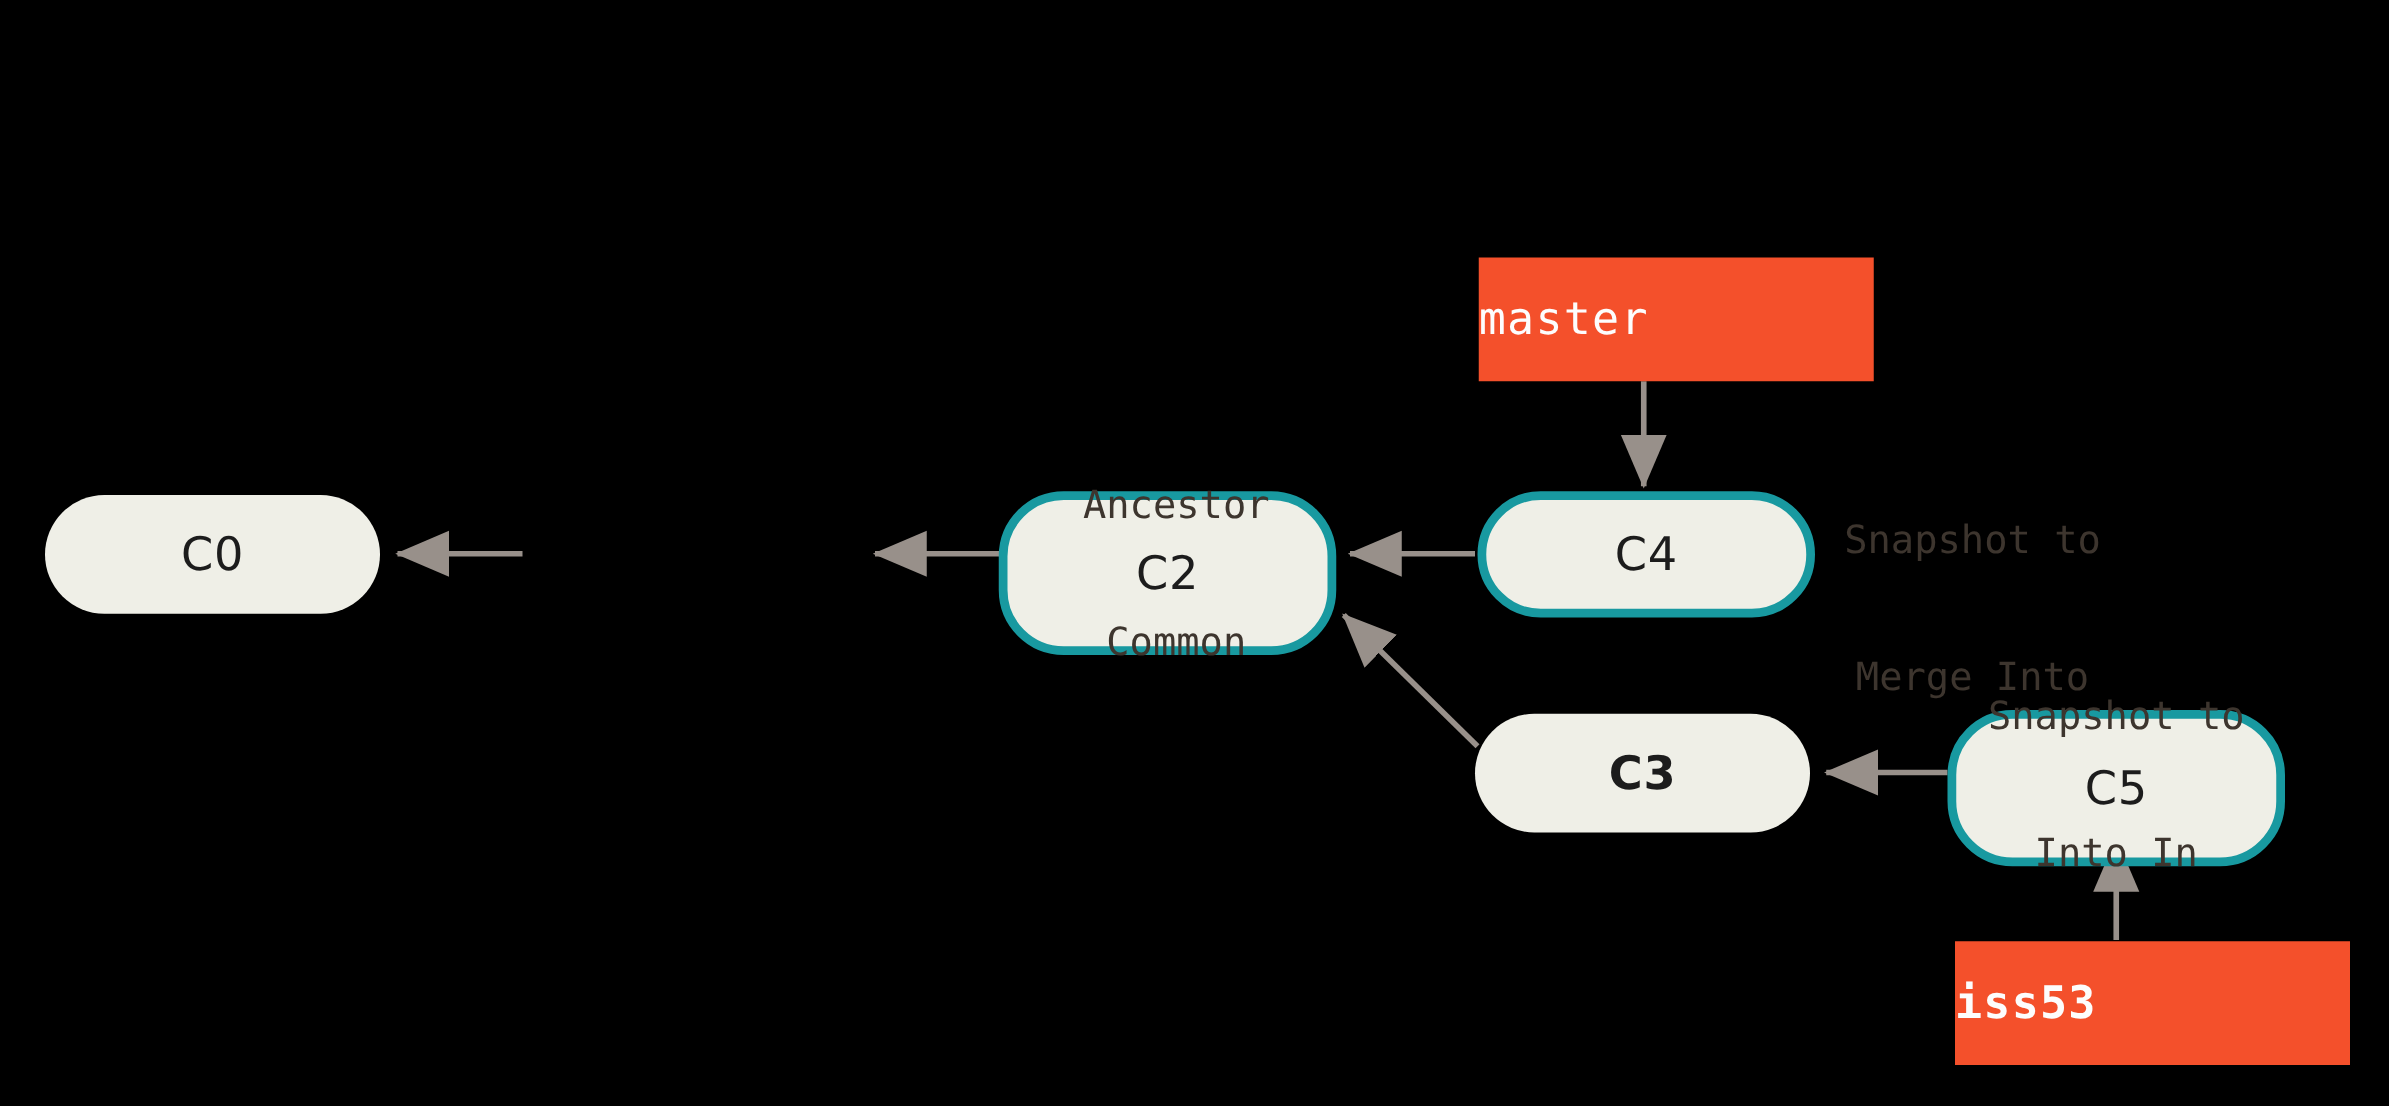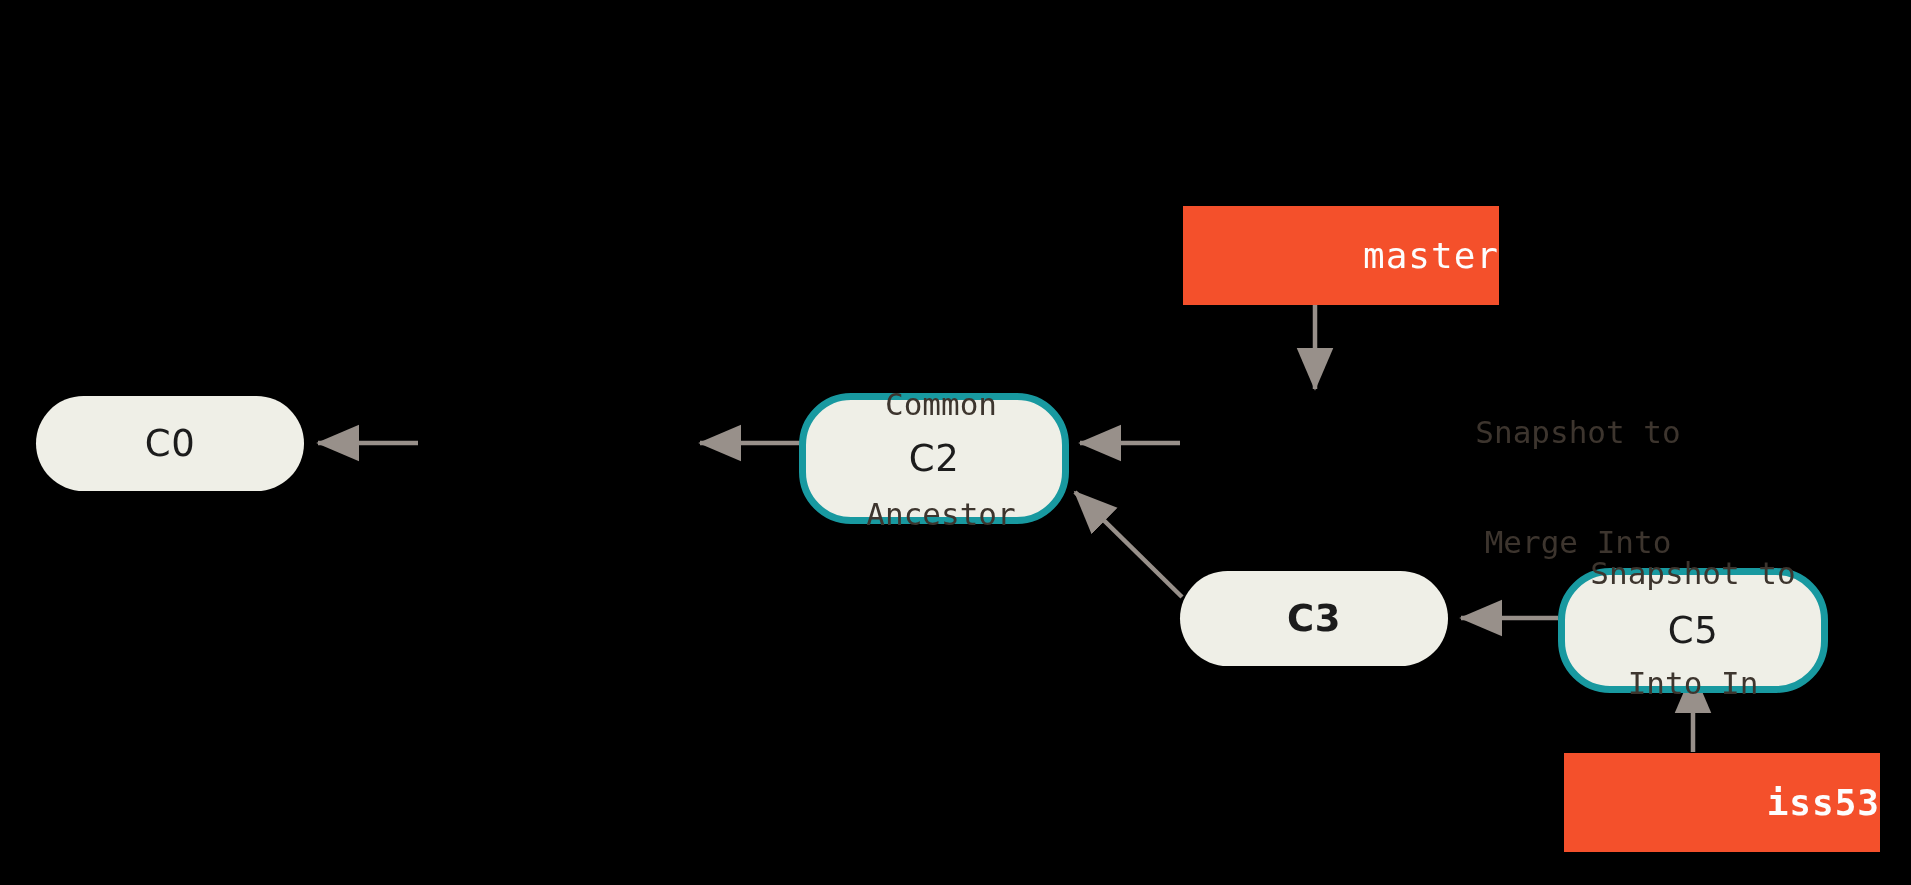--- a/index.html
+++ b/index.html
@@ -9,21 +9,21 @@
   #canvas{position:relative;width:1911px;height:885px;background:#000;}
 
   .node{position:absolute;box-sizing:border-box;
         background:#efefe7;border-radius:52px;
         display:flex;align-items:center;justify-content:center;}
   .node .lbl{font-family:"DejaVu Sans","Liberation Sans",sans-serif;
              font-size:37px;color:#1c1c1c;letter-spacing:0.5px;line-height:1;}
   .node.hl{border:7px solid #1899a0;}
 
   .branch{position:absolute;box-sizing:border-box;background:#f4502b;
-          display:flex;align-items:center;justify-content:flex-end;}
+          display:flex;align-items:center;justify-content:flex-start;}
   .branch .lbl{font-family:"DejaVu Sans Mono","Liberation Mono",monospace;
                font-size:36px;color:#fdfdfd;letter-spacing:1px;line-height:1;}
 
   .note{position:absolute;color:#3d352e;
         font-family:"DejaVu Sans Mono","Liberation Mono",monospace;
         font-size:31px;line-height:1.18;text-align:center;white-space:pre;
         letter-spacing:0px;}
 
   svg.edges{position:absolute;left:0;top:0;width:1911px;height:885px;
             overflow:visible;pointer-events:none;}
@@ -56,36 +56,39 @@
 
 
   <div class="node hl" style="left:799px;top:393px;width:270px;height:131px;">
     <span class="lbl">C2</span>
   </div>
 
   <div class="node" style="left:1180px;top:571px;width:268px;height:95px;font-weight:bold;">
     <span class="lbl">C3</span>
   </div>
 
+  <div class="node hl" style="left:1182px;top:393px;width:270px;height:101px;">
+    <span class="lbl">C4</span>
+  </div>
 
   <div class="node hl" style="left:1558px;top:568px;width:270px;height:125px;">
     <span class="lbl">C5</span>
   </div>
 
   <div class="branch" style="left:1183px;top:206px;width:316px;height:99px;">
     <span class="lbl">master</span>
   </div>
 
   <div class="branch" style="left:1564px;top:753px;width:316px;height:99px;font-weight:bold;">
     <span class="lbl">iss53</span>
   </div>
 
   <div class="note" style="left:826px;top:313px;width:230px;">
+    <div>Ancestor</div>
     <div>Common</div>
-    <div>Ancestor</div>
   </div>
 
   <div class="note" style="left:1453px;top:341px;width:250px;">
     <div>Snapshot to</div>
     <div>Merge Into</div>
   </div>
 
   <div class="note" style="left:1568px;top:482px;width:250px;">
     <div>Snapshot to</div>
     <div>Into In</div>

